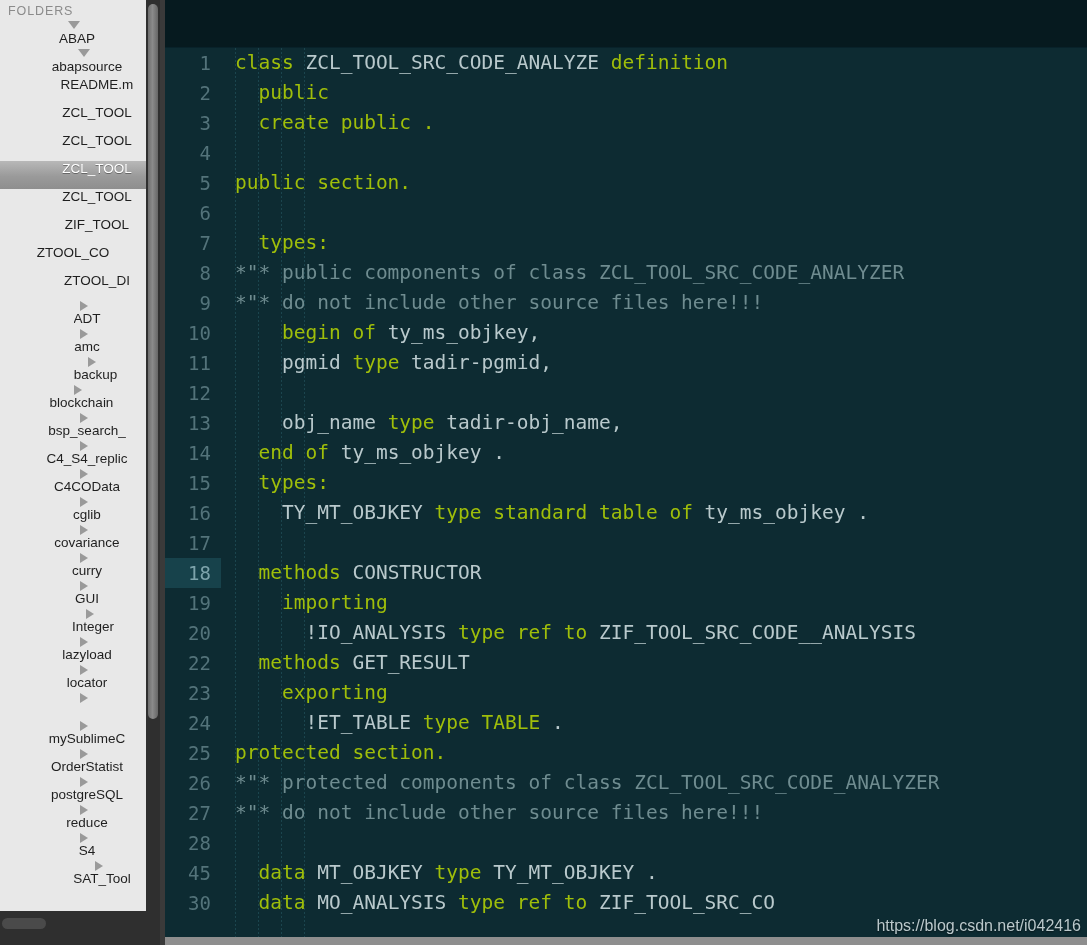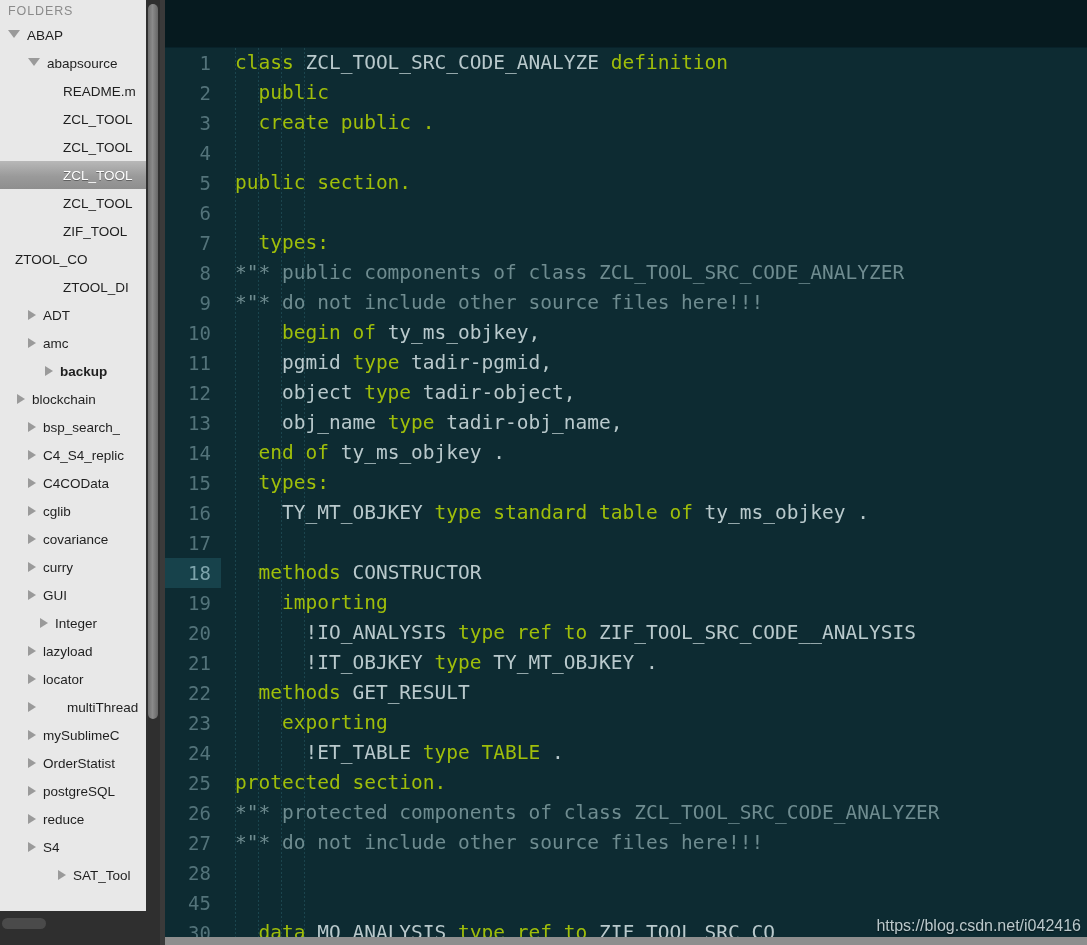--- a/index.html
+++ b/index.html
@@ -50,20 +50,21 @@
   }
   .tree-row {
     display: flex;
     align-items: center;
     height: 28px;
     white-space: nowrap;
     font-size: 13.5px;
     color: #1f1f1f;
     font-family: "Liberation Sans", sans-serif;
     box-sizing: border-box;
+    flex-direction: column;
   }
   .tree-row.selected {
     background: linear-gradient(to bottom, #b8b8b8 0%, #9a9a9a 55%, #8e8e8e 100%);
     color: #ffffff;
     text-shadow: 0 1px 0 rgba(0,0,0,0.35);
   }
   .tw {
     width: 0; height: 0;
     margin-right: 7px;
     flex: 0 0 auto;
@@ -264,21 +265,21 @@
             <span class="tree-label">ZTOOL_DI</span>
           </div>
           <div class="tree-row" style="padding-left: 28px;">
             <span class="tw closed"></span>
             <span class="tree-label">ADT</span>
           </div>
           <div class="tree-row" style="padding-left: 28px;">
             <span class="tw closed"></span>
             <span class="tree-label">amc</span>
           </div>
-          <div class="tree-row" style="padding-left: 45px; font-weight: bold;">
+          <div class="tree-row" style="padding-left: 45px;">
             <span class="tw closed"></span>
             <span class="tree-label">backup</span>
           </div>
           <div class="tree-row" style="padding-left: 17px;">
             <span class="tw closed"></span>
             <span class="tree-label">blockchain</span>
           </div>
           <div class="tree-row" style="padding-left: 28px;">
             <span class="tw closed"></span>
             <span class="tree-label">bsp_search_</span>
@@ -374,38 +375,37 @@
           <div class="line"><div class="gutter">2</div><div class="code"><span class="id">  </span><span class="kw">public</span></div></div>
           <div class="line"><div class="gutter">3</div><div class="code"><span class="id">  </span><span class="kw">create public .</span></div></div>
           <div class="line"><div class="gutter">4</div><div class="code"></div></div>
           <div class="line"><div class="gutter">5</div><div class="code"><span class="kw">public section.</span></div></div>
           <div class="line"><div class="gutter">6</div><div class="code"></div></div>
           <div class="line"><div class="gutter">7</div><div class="code"><span class="id">  </span><span class="kw">types:</span></div></div>
           <div class="line"><div class="gutter">8</div><div class="code"><span class="cm">*"* public components of class ZCL_TOOL_SRC_CODE_ANALYZER</span></div></div>
           <div class="line"><div class="gutter">9</div><div class="code"><span class="cm">*"* do not include other source files here!!!</span></div></div>
           <div class="line"><div class="gutter">10</div><div class="code"><span class="id">    </span><span class="kw">begin of</span><span class="id"> ty_ms_objkey,</span></div></div>
           <div class="line"><div class="gutter">11</div><div class="code"><span class="id">    pgmid </span><span class="kw">type</span><span class="id"> tadir-pgmid,</span></div></div>
-          <div class="line"><div class="gutter">12</div><div class="code"><span class="id">    object </span><span class="kw">type</span><span class="id"> tadir-object,</span></div></div>
+          <div class="line"><div class="gutter">12</div></div>
           <div class="line"><div class="gutter">13</div><div class="code"><span class="id">    obj_name </span><span class="kw">type</span><span class="id"> tadir-obj_name,</span></div></div>
           <div class="line"><div class="gutter">14</div><div class="code"><span class="id">  </span><span class="kw">end of</span><span class="id"> ty_ms_objkey .</span></div></div>
           <div class="line"><div class="gutter">15</div><div class="code"><span class="id">  </span><span class="kw">types:</span></div></div>
           <div class="line"><div class="gutter">16</div><div class="code"><span class="id">    TY_MT_OBJKEY </span><span class="kw">type standard table of</span><span class="id"> ty_ms_objkey .</span></div></div>
           <div class="line"><div class="gutter">17</div><div class="code"></div></div>
           <div class="line active"><div class="gutter">18</div><div class="code"><span class="id">  </span><span class="kw">methods</span><span class="id"> CONSTRUCTOR</span></div></div>
           <div class="line"><div class="gutter">19</div><div class="code"><span class="id">    </span><span class="kw">importing</span></div></div>
           <div class="line"><div class="gutter">20</div><div class="code"><span class="id">      !IO_ANALYSIS </span><span class="kw">type ref to</span><span class="id"> ZIF_TOOL_SRC_CODE__ANALYSIS</span></div></div>
-          <div class="line"><div class="gutter">21</div><div class="code"><span class="id">      !IT_OBJKEY </span><span class="kw">type</span><span class="id"> TY_MT_OBJKEY .</span></div></div>
           <div class="line"><div class="gutter">22</div><div class="code"><span class="id">  </span><span class="kw">methods</span><span class="id"> GET_RESULT</span></div></div>
           <div class="line"><div class="gutter">23</div><div class="code"><span class="id">    </span><span class="kw">exporting</span></div></div>
           <div class="line"><div class="gutter">24</div><div class="code"><span class="id">      !ET_TABLE </span><span class="kw">type TABLE</span><span class="id"> .</span></div></div>
           <div class="line"><div class="gutter">25</div><div class="code"><span class="kw">protected section.</span></div></div>
           <div class="line"><div class="gutter">26</div><div class="code"><span class="cm">*"* protected components of class ZCL_TOOL_SRC_CODE_ANALYZER</span></div></div>
           <div class="line"><div class="gutter">27</div><div class="code"><span class="cm">*"* do not include other source files here!!!</span></div></div>
           <div class="line"><div class="gutter">28</div><div class="code"></div></div>
-          <div class="line"><div class="gutter">45</div></div>
+          <div class="line"><div class="gutter">45</div><div class="code"><span class="id">  </span><span class="kw">data</span><span class="id"> MT_OBJKEY </span><span class="kw">type</span><span class="id"> TY_MT_OBJKEY .</span></div></div>
           <div class="line"><div class="gutter">30</div><div class="code"><span class="id">  </span><span class="kw">data</span><span class="id"> MO_ANALYSIS </span><span class="kw">type ref to</span><span class="id"> ZIF_TOOL_SRC_CO</span></div></div>
         </div>
     </div>
     <div class="watermark">https://blog.csdn.net/i042416</div>
     <div class="bottom-bar"></div>
   </div>
 
 </div>
 
 </body></html>

